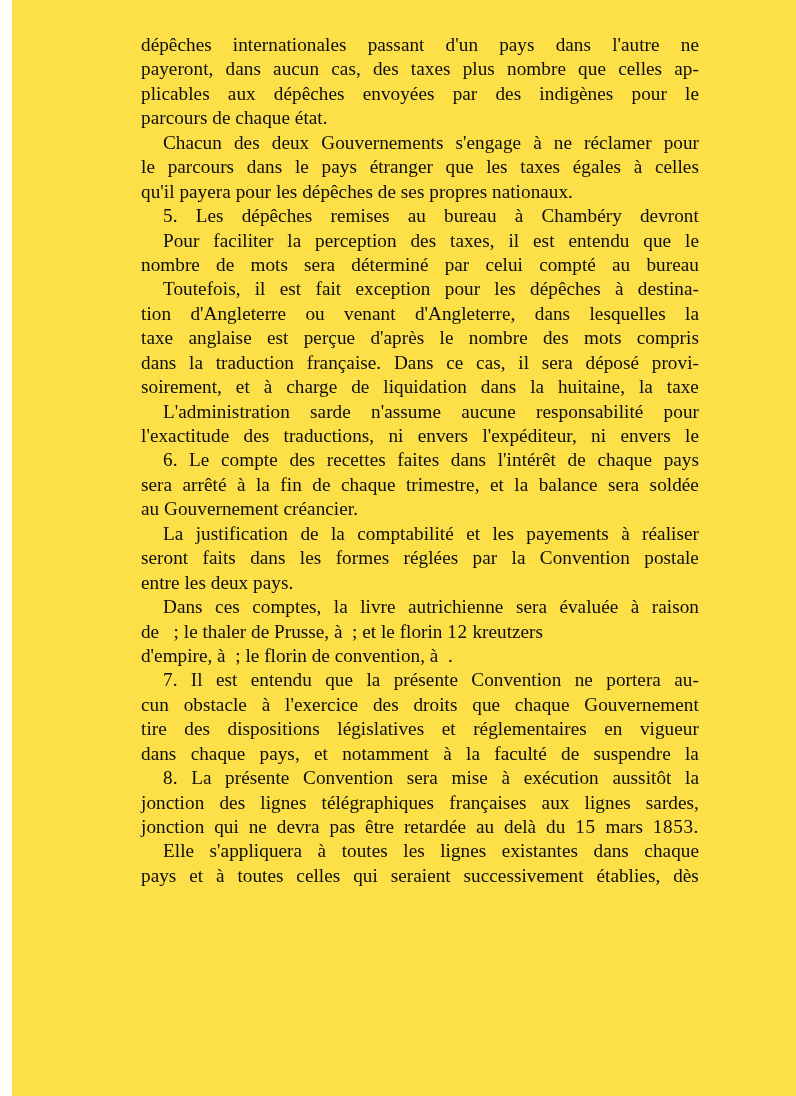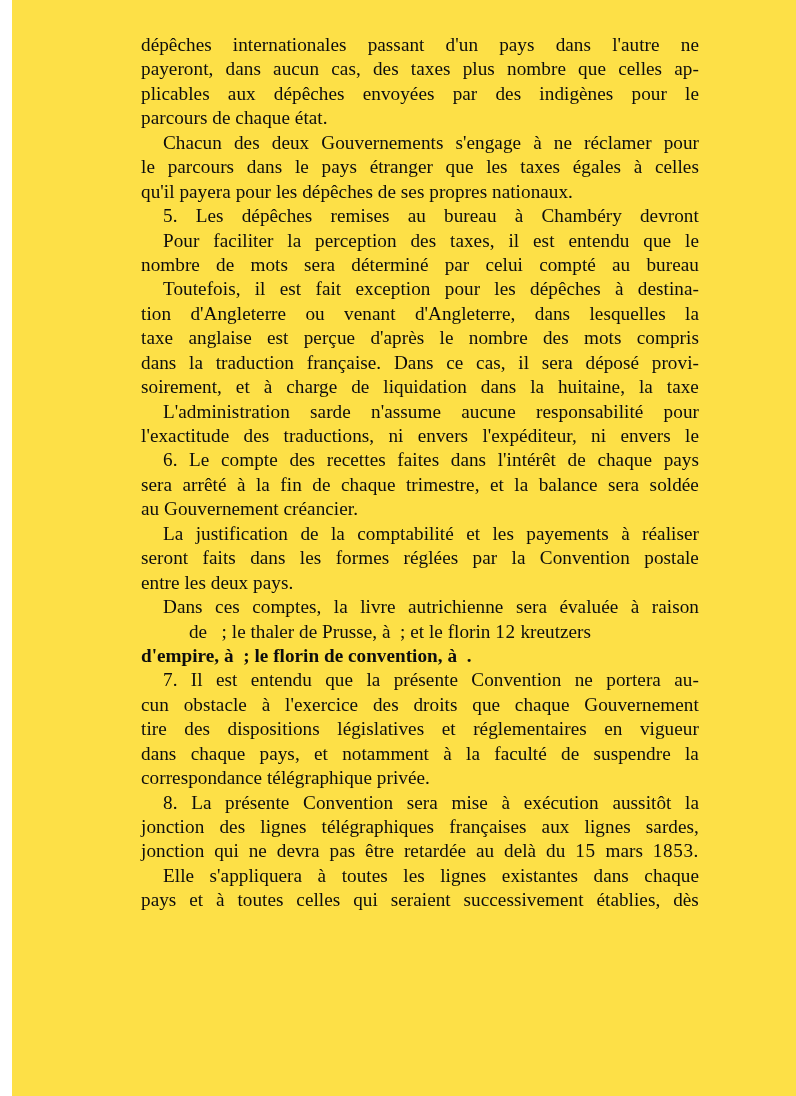--- a/index.html
+++ b/index.html
@@ -325,22 +325,22 @@
           <span>ces</span>
           <span>comptes,</span>
           <span>la</span>
           <span>livre</span>
           <span>autrichienne</span>
           <span>sera</span>
           <span>évaluée</span>
           <span>à</span>
           <span>raison</span>
       </span>
-      <span class="ln" style="letter-spacing:0.02px;margin-left:48px;">de&nbsp;<span class="num"></span><sup></sup>&nbsp;<span class="num"></span><sup></sup><span class="num"></span>&nbsp;; le thaler de Prusse, à&nbsp;<span class="num"></span><sup></sup>&nbsp;<span class="num"></span><sup></sup>; et le florin <span class="num">12</span> kreutzers</span>
-      <span class="ln last" style="letter-spacing:0.02px;font-weight:bold;">d'empire, à&nbsp;<span class="num"></span><sup></sup>&nbsp;<span class="num"></span><sup></sup>; le florin de convention, à&nbsp;<span class="num"></span><sup></sup>&nbsp;<span class="num"></span><sup></sup>.</span>
+      <span class="ln" style="letter-spacing:0.02px;">de&nbsp;<span class="num"></span><sup></sup>&nbsp;<span class="num"></span><sup></sup><span class="num"></span>&nbsp;; le thaler de Prusse, à&nbsp;<span class="num"></span><sup></sup>&nbsp;<span class="num"></span><sup></sup>; et le florin <span class="num">12</span> kreutzers</span>
+      <span class="ln last" style="letter-spacing:0.02px;">d'empire, à&nbsp;<span class="num"></span><sup></sup>&nbsp;<span class="num"></span><sup></sup>; le florin de convention, à&nbsp;<span class="num"></span><sup></sup>&nbsp;<span class="num"></span><sup></sup>.</span>
     </div>
 
     <div class="para">
       <span class="ln j ind">
         <span>7.</span>
           <span>Il</span>
           <span>est</span>
           <span>entendu</span>
           <span>que</span>
           <span>la</span>
@@ -377,21 +377,20 @@
           <span>pays,</span>
           <span>et</span>
           <span>notamment</span>
           <span>à</span>
           <span>la</span>
           <span>faculté</span>
           <span>de</span>
           <span>suspendre</span>
           <span>la</span>
       </span>
-      <span class="ln last">correspondance télégraphique privée.</span>
     </div>
 
     <div class="para">
       <span class="ln j ind">
         <span>8.</span>
           <span>La</span>
           <span>présente</span>
           <span>Convention</span>
           <span>sera</span>
           <span>mise</span>

